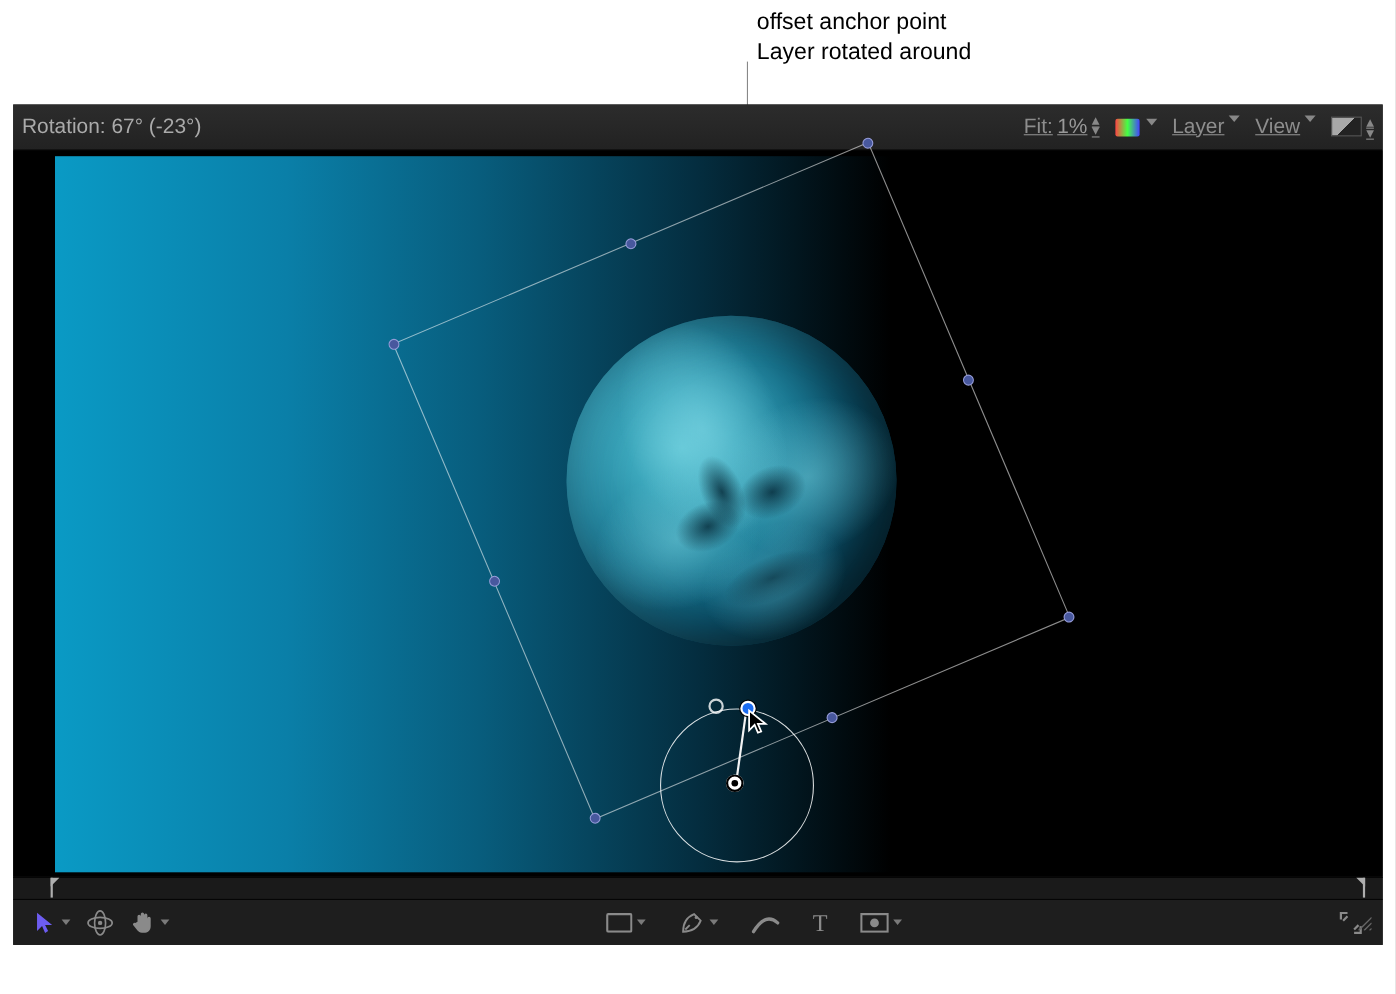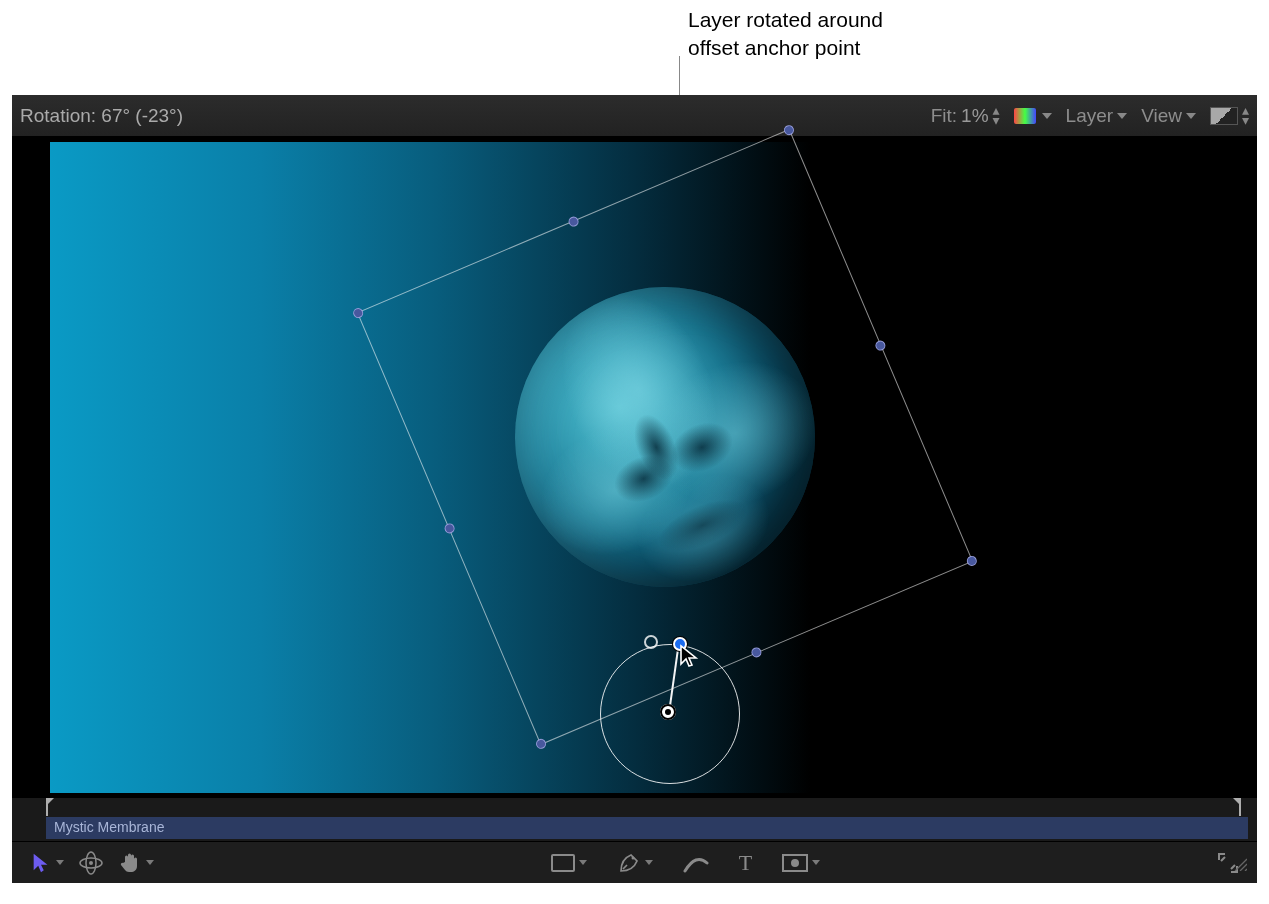--- a/index.html
+++ b/index.html
@@ -51,22 +51,22 @@
       flex: 1;
     }
     .toolbar-right {
       display: flex;
       align-items: center;
       gap: 14px;
       color: #8d8d8d;
     }
     .toolbar-item {
       display: flex;
-      align-items: center;
       gap: 4px;
+      text-decoration: underline;
     }
     .fit-value {
       color: #999;
     }
     .stepper {
       font-size: 14px;
       line-height: 0.7;
       color: #888;
       display: flex;
       flex-direction: column;
@@ -308,22 +308,22 @@
     .text-tool {
       font-family: Georgia, serif;
       font-size: 22px;
       color: #8a8a8a;
     }
   </style>
 </head>
 <body>
 
 <div class="annotation">
+  <div>offset anchor point</div>
   <div>Layer rotated around</div>
-  <div>offset anchor point</div>
 </div>
 <div class="annotation-line"></div>
 
 <div class="app-window">
 
   <div class="top-toolbar">
     <div class="rotation-label">Rotation: 67° (-23°)</div>
     <div class="toolbar-right">
       <div class="toolbar-item">
         <span>Fit:</span>
@@ -383,23 +383,20 @@
         </svg>
       </div>
     </div>
   </div>
 
   <div class="ruler-strip">
     <div class="ruler-mark-left"></div>
     <div class="ruler-mark-right"></div>
   </div>
 
-  <div class="clip-strip">
-    <div class="clip">Mystic Membrane</div>
-  </div>
 
   <div class="bottom-toolbar">
     <div class="tool-icon tool-arrow">
       <svg viewBox="0 0 24 24">
           <path d="M4 2 L4 20 L9 15 L12 22 L15 20 L12 14 L19 14 Z" fill="#6d5cf0"></path>
         </svg>
       <span class="small-chev"></span>
     </div>
     <div class="tool-icon">
       <svg width="26" height="26" viewBox="0 0 26 26">

